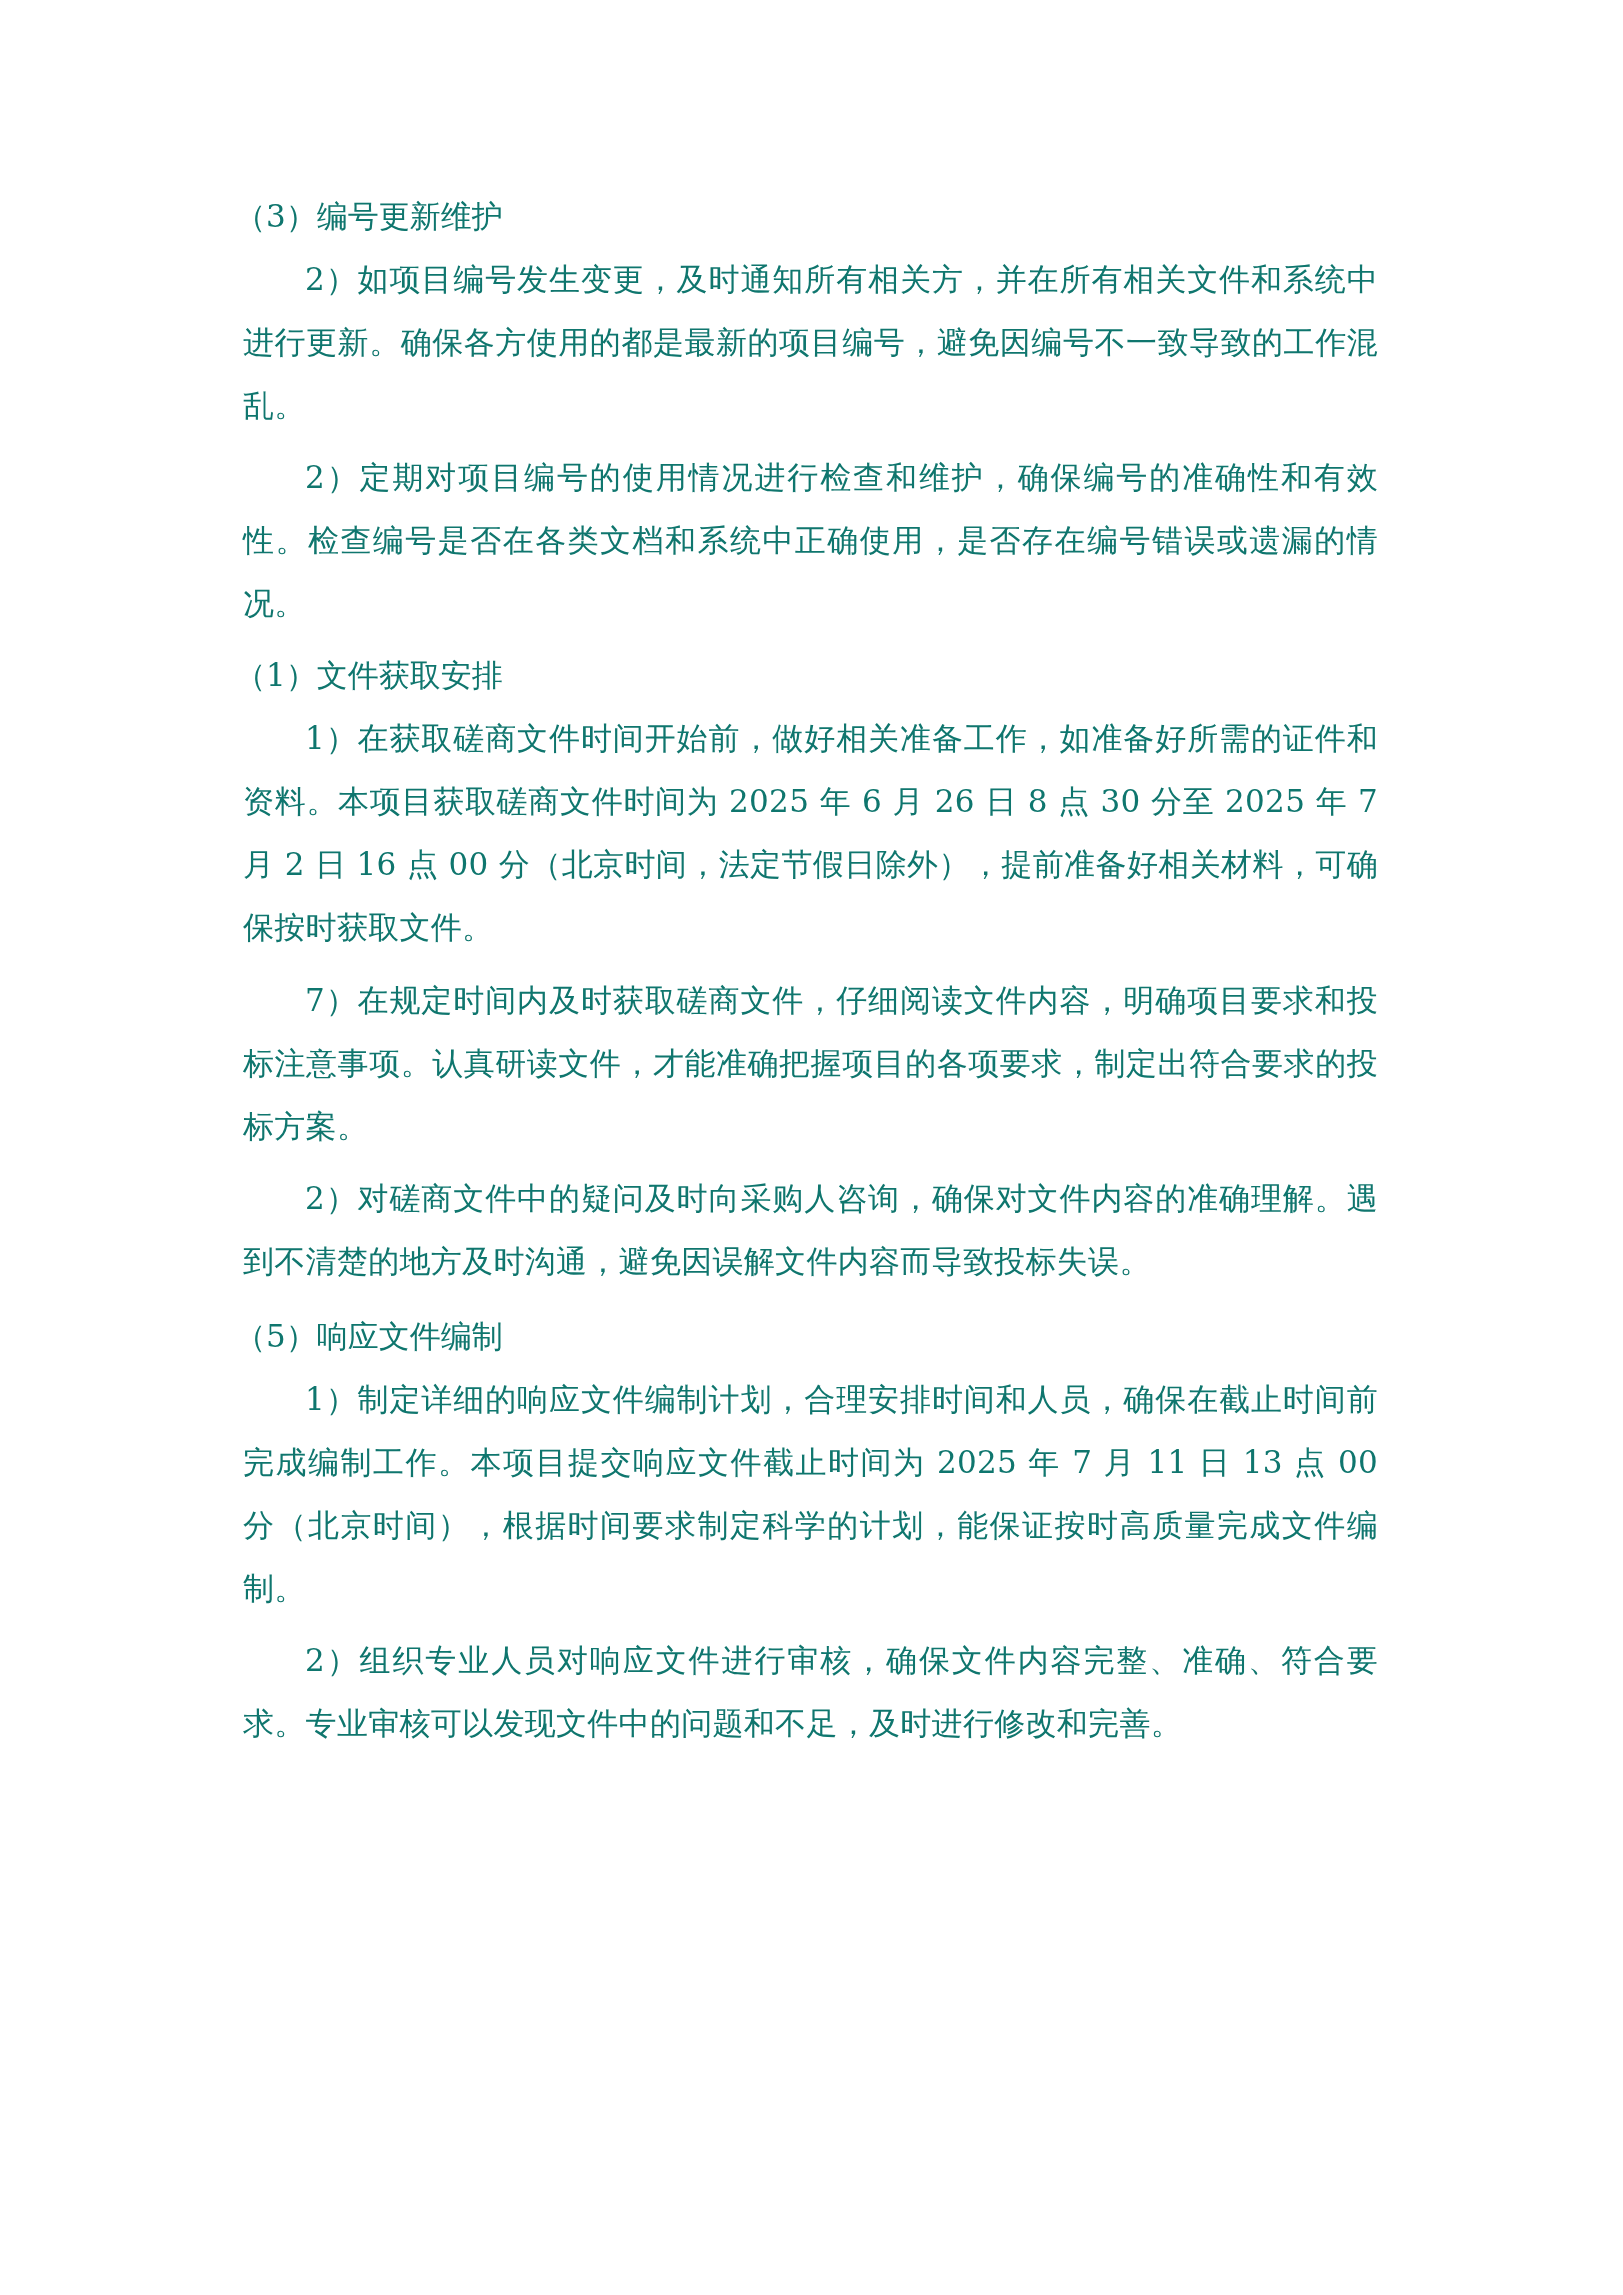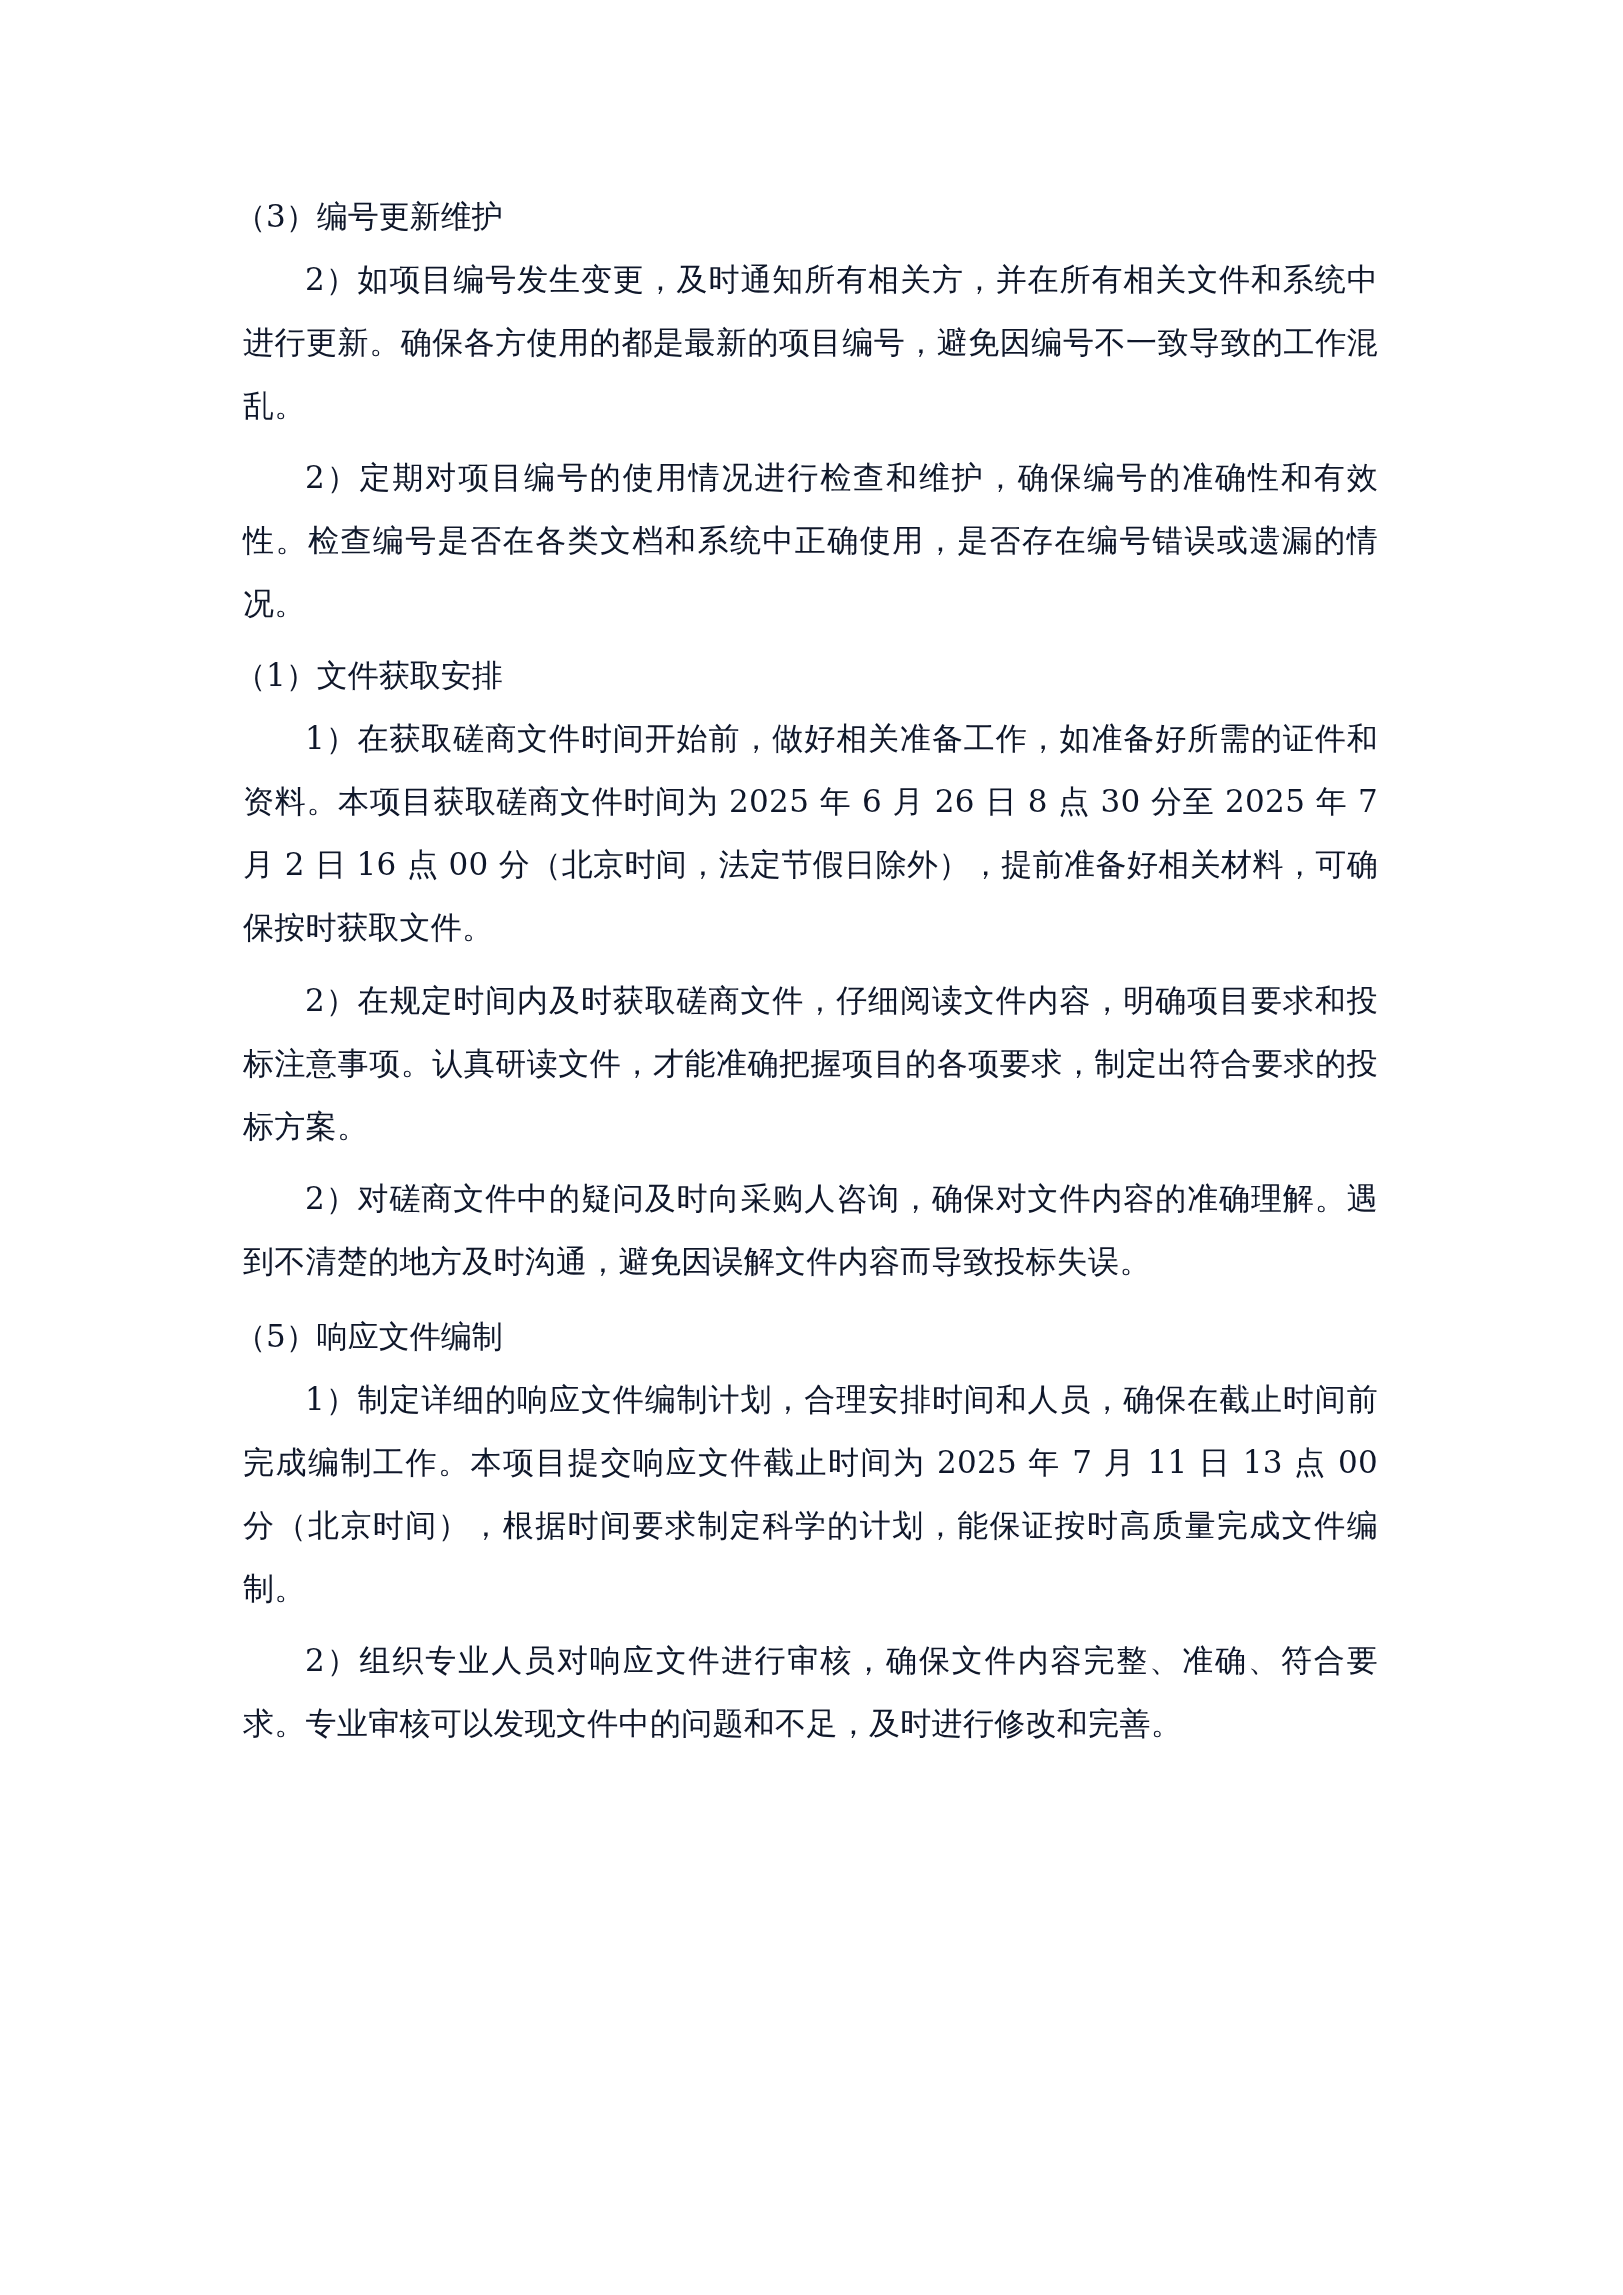--- a/index.html
+++ b/index.html
@@ -4,21 +4,21 @@
   <style>
     html, body { margin: 0; padding: 0; background: #ffffff; }
     body { width: 1623px; height: 2295px; position: relative; overflow: hidden; }
     .page {
       position: absolute;
       left: 243px;
       top: 185px;
       width: 1135px;
       font-family: "DejaVu Serif", "Liberation Serif", serif;
       font-size: 31px;
-      color: #0f172a;
+      color: #0f766e;
       line-height: 63px;
     }
     .heading { margin: 0; font-weight: normal; font-size: 31px; line-height: 63px; }
     .heading.sub { text-indent: -7.9px; }
     .para {
       margin: 0 0 9.2px 0;
       text-indent: 62px;
       text-align: justify;
       text-align-last: left;
       letter-spacing: 0.3px;
@@ -30,21 +30,21 @@
 
 <div class="page">
 
   <h3 class="heading sub">（3）编号更新维护</h3>
   <p class="para">2）如项目编号发生变更，及时通知所有相关方，并在所有相关文件和系统中进行更新。确保各方使用的都是最新的项目编号，避免因编号不一致导致的工作混乱。</p>
   <p class="para">2）定期对项目编号的使用情况进行检查和维护，确保编号的准确性和有效性。检查编号是否在各类文档和系统中正确使用，是否存在编号错误或遗漏的情况。</p>
 
 
   <h3 class="heading sub">（1）文件获取安排</h3>
   <p class="para">1）在获取磋商文件时间开始前，做好相关准备工作，如准备好所需的证件和资料。本项目获取磋商文件时间为 2025 年 6 月 26 日 8 点 30 分至 2025 年 7 月 2 日 16 点 00 分（北京时间，法定节假日除外），提前准备好相关材料，可确保按时获取文件。</p>
-  <p class="para">2）在规定时间内及时获取磋商文件，仔细阅读文件内容，明确项目要求和投标注意事项。认真研读文件，才能准确把握项目的各项要求，制定出符合要求的投标方案。</p>
+  <p class="para">7）在规定时间内及时获取磋商文件，仔细阅读文件内容，明确项目要求和投标注意事项。认真研读文件，才能准确把握项目的各项要求，制定出符合要求的投标方案。</p>
   <p class="para last-in-group">2）对磋商文件中的疑问及时向采购人咨询，确保对文件内容的准确理解。遇到不清楚的地方及时沟通，避免因误解文件内容而导致投标失误。</p>
 
   <h3 class="heading sub">（5）响应文件编制</h3>
   <p class="para">1）制定详细的响应文件编制计划，合理安排时间和人员，确保在截止时间前完成编制工作。本项目提交响应文件截止时间为 2025 年 7 月 11 日 13 点 00 分（北京时间），根据时间要求制定科学的计划，能保证按时高质量完成文件编制。</p>
   <p class="para">2）组织专业人员对响应文件进行审核，确保文件内容完整、准确、符合要求。专业审核可以发现文件中的问题和不足，及时进行修改和完善。</p>
 
 </div>
 
 
 </body></html>

